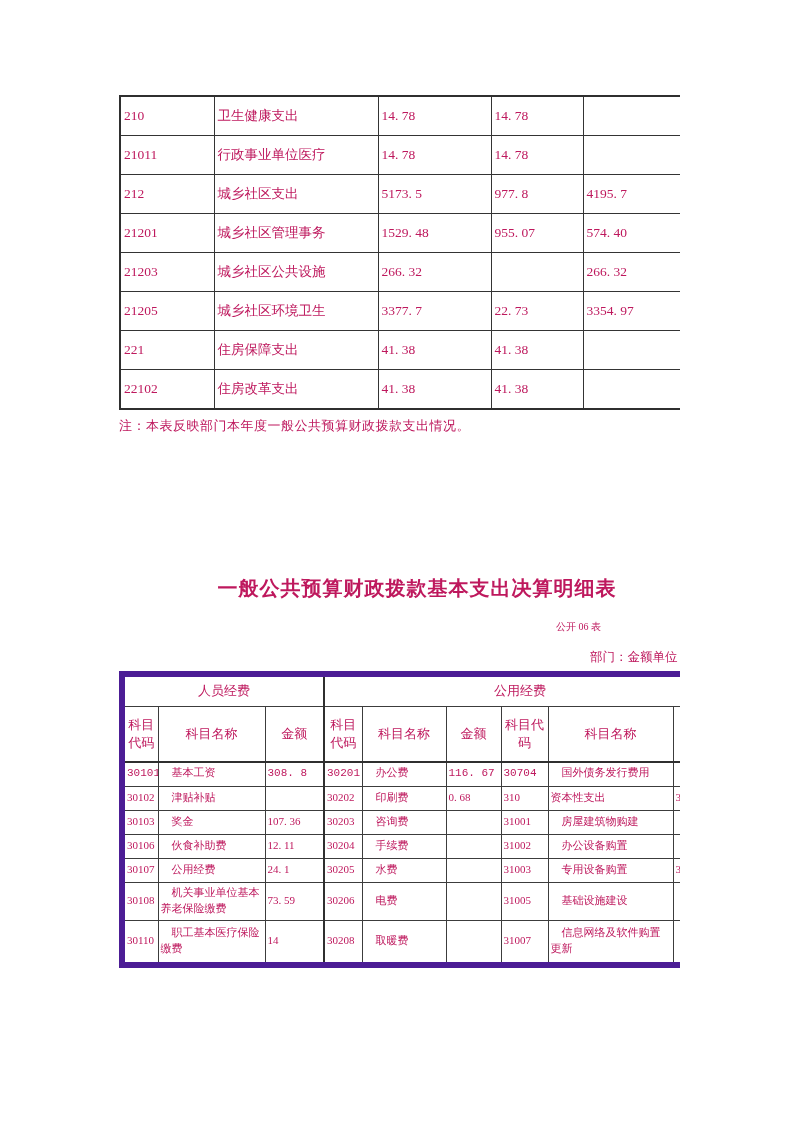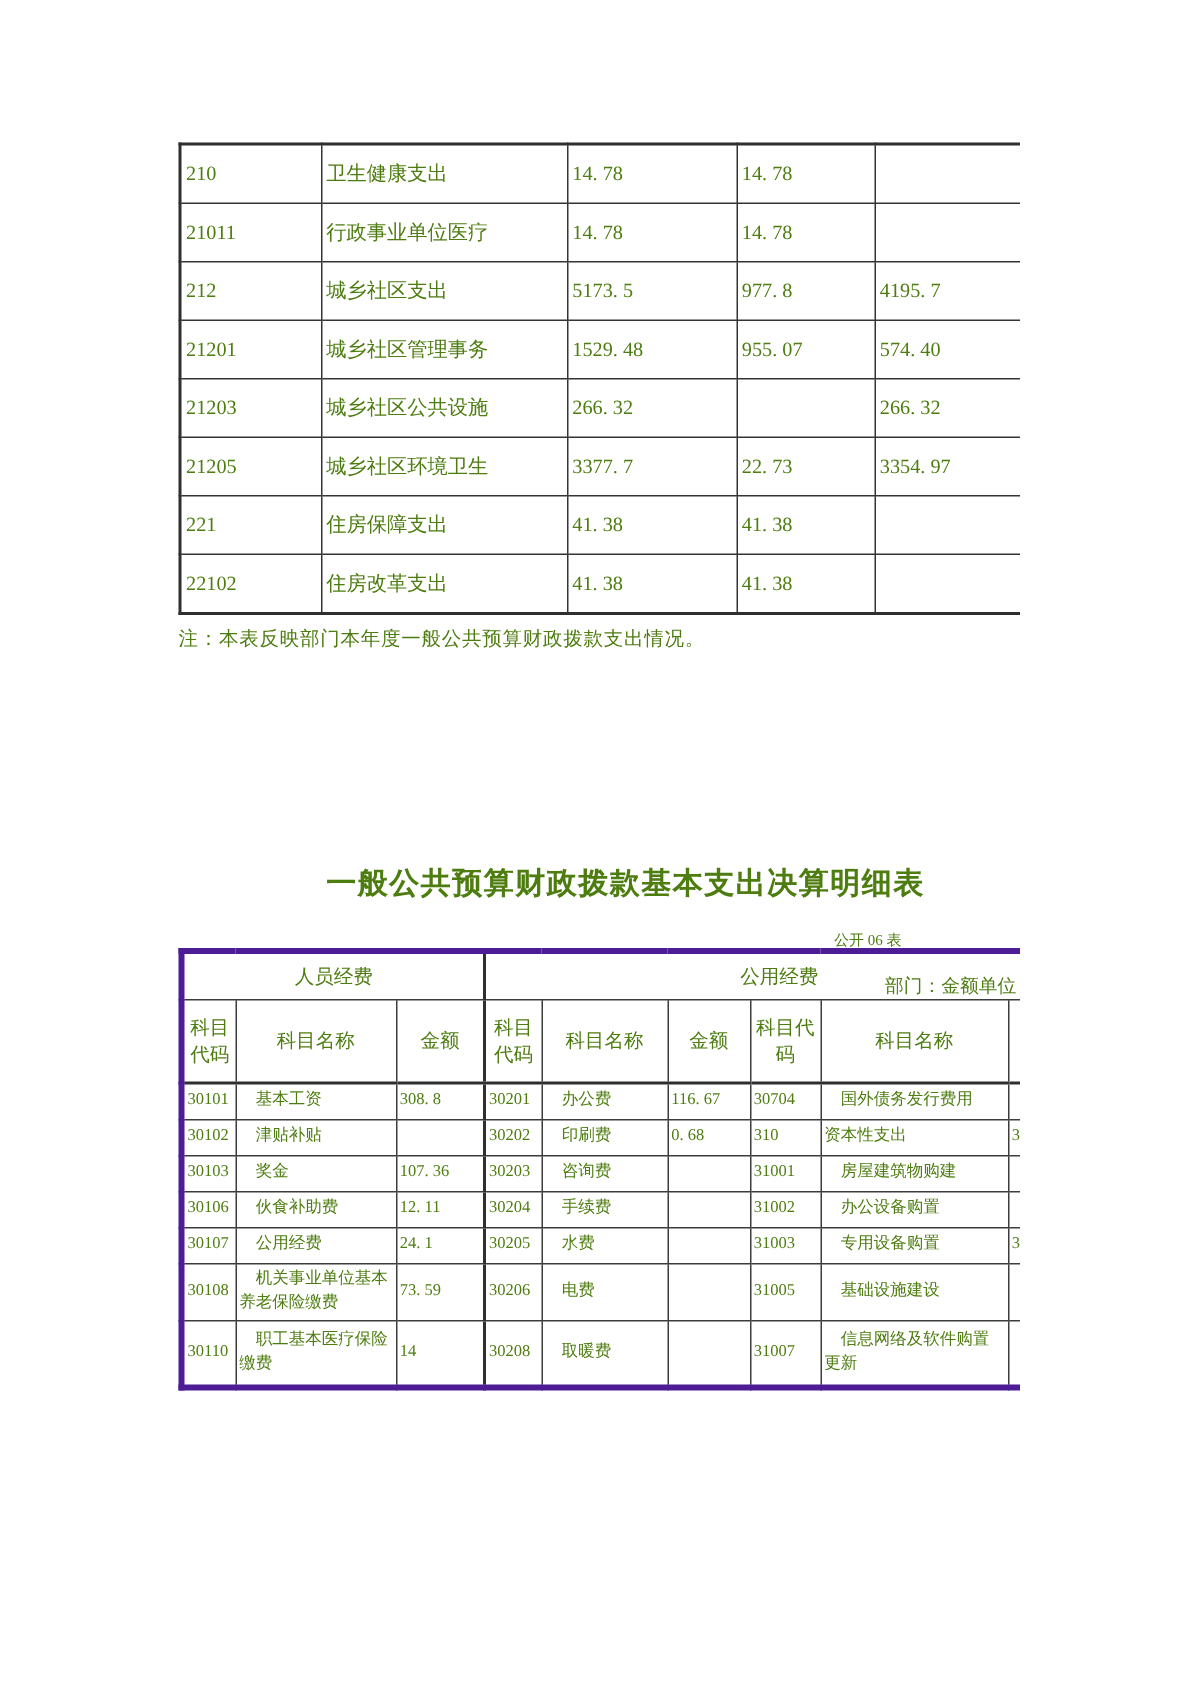--- a/index.html
+++ b/index.html
@@ -1,18 +1,18 @@
 <!DOCTYPE html>
 <html><head>
 <meta charset="utf-8">
 <style>
   html,body{margin:0;padding:0;background:#ffffff;}
   .page{
     position:relative;width:680px;height:1122px;background:#ffffff;overflow:hidden;
-    font-family:"Liberation Serif","DejaVu Serif",serif;color:#4d7c0f;
+    font-family:"Liberation Serif","DejaVu Serif",serif;color:#be185d;
   }
   
   #t1{
     position:absolute;left:119px;top:95px;width:592px;
     border-collapse:collapse;table-layout:fixed;
     border:2px solid #2f2f2f;
   }
   #t1 td{
     border:1px solid #343434;height:38px;padding:0 2px 0 3px;
     font-size:13.5px;vertical-align:middle;overflow:hidden;white-space:nowrap;
@@ -25,23 +25,23 @@
     font-family:Liberation Serif, serif;
     font-weight:bold;font-size:20px;letter-spacing:1px;
   }
   .tableno{position:absolute;top:620px;right:79px;font-size:10px;}
   .metaline{
     position:absolute;left:119px;top:649px;width:596px;
     display:flex;justify-content:flex-end;font-size:12.5px;
   }
   
   #t2{
-    position:absolute;left:119px;top:632px;width:596px;
+    position:absolute;left:119px;top:671px;width:596px;
     border-collapse:collapse;table-layout:fixed;
-    border:4px solid #4c1d95;
+    border:6px solid #4c1d95;
     padding-left:29px;
   }
   #t2 th,#t2 td{border:1px solid #3c3c3c;overflow:hidden;vertical-align:middle;}
   #t2 th{
     font-weight:normal;font-size:13px;text-align:center;
     white-space:pre-line;line-height:1.4;padding:0 1px;
   }
   #t2 tr.grp{height:32px;}
   #t2 tr.colh{height:56px;}
   #t2 tr.colh th{border-bottom:2px solid #2f2f2f;}
@@ -160,21 +160,21 @@
 代码</th>
         <th>科目名称</th>
         <th>金额</th>
         <th>科目代
 码</th>
         <th>科目名称</th>
         <th>金额</th>
       </tr>
     </thead>
     <tbody id="t2-body">
-        <tr style="height: 24px;">
+        <tr style="height: 24px; font-family: Liberation Mono, monospace;">
           <td class="code">30101</td>
           <td class="name sub">基本工资</td>
           <td class="amt">308. 8</td>
           <td class="code grp-sep">30201</td>
           <td class="name sub">办公费</td>
           <td class="amt">116. 67</td>
           <td class="code">30704</td>
           <td class="name sub">国外债务发行费用</td>
           <td class="amt"></td>
         </tr>

